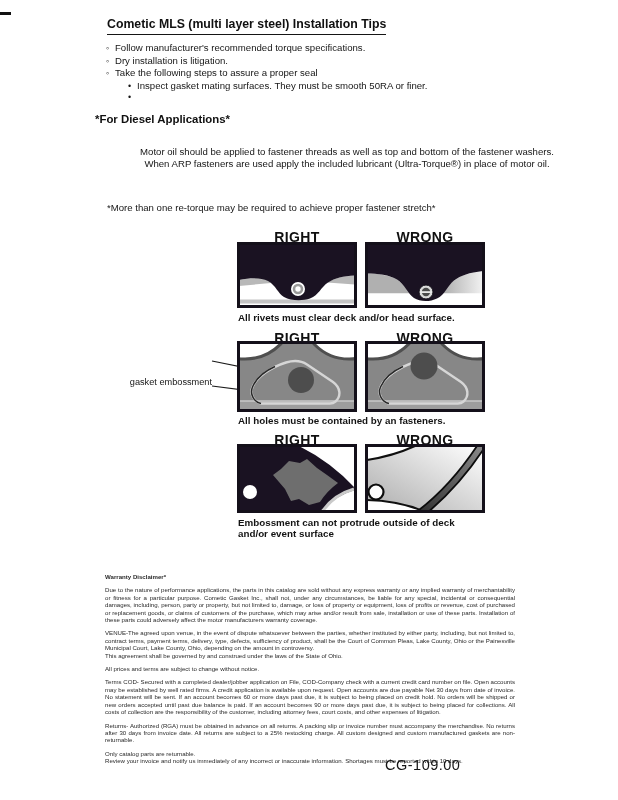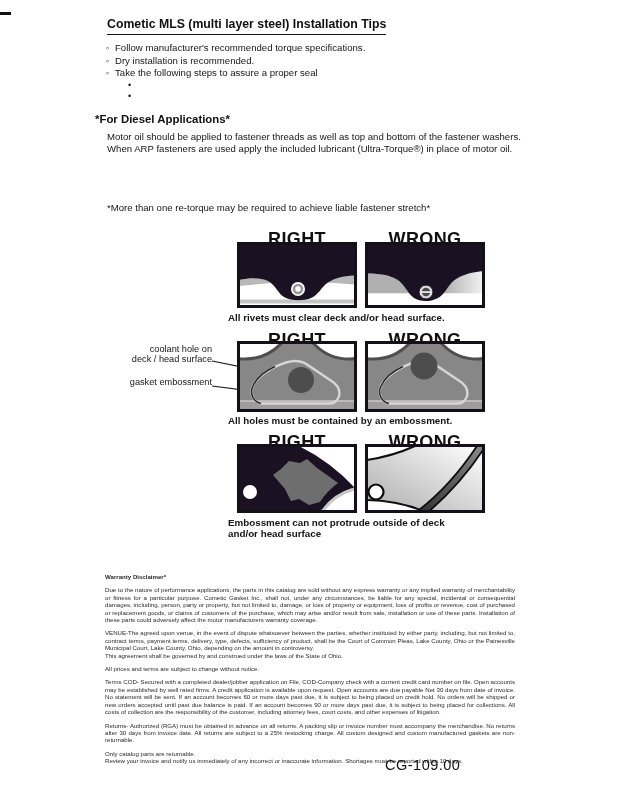--- a/index.html
+++ b/index.html
@@ -15,27 +15,27 @@
     border-bottom:1.5px solid #151515; padding-bottom:2.5px; white-space:nowrap;
   }
 
   .tips { left:106px; top:42px; font-size:9.6px; line-height:11.5px; color:#161616; }
   .tip-row { display:flex; align-items:baseline; }
   .tip-row.l2 { padding-left:22px; }
   .bul { flex:none; width:9px; font-size:9px; }
 
   .diesel-h { left:95px; top:113px; margin:0; font-size:11.4px; font-weight:bold; color:#101010; }
   .para { left:107px; width:480px; font-size:9.6px; line-height:11.7px; white-space:pre-line; color:#161616; }
-  .p1 { top:131px; }
+  .p1 { top:146px;text-align:center; }
   .p2 { top:161px; }
   .note { top:202px; }
 
-  .dlabel { width:120px; text-align:center; font-size:18px; font-weight:bold; letter-spacing:0.4px; color:#101010; }
+  .dlabel { width:120px; text-align:center; font-size:14px; font-weight:bold; letter-spacing:0.4px; color:#101010; }
   .dbox svg { display:block; }
-  .caption { left:228px; font-size:9.8px; font-weight:bold; color:#141414; line-height:11px; white-space:pre-line; }
+  .caption { left:238px; font-size:9.8px; font-weight:bold; color:#141414; line-height:11px; white-space:pre-line; }
 
   .ann { left:100px; width:112px; text-align:right; font-size:9.2px; line-height:9.8px; color:#161616; }
 
   .legal { left:105px; top:573px; width:410px; font-size:6.1px; line-height:7.4px; text-align:justify; color:#2a2a2a; }
   .legal h3 { margin:0 0 6px 0; font-size:6.1px; }
   .legal p { margin:0 0 6px 0; }
 
   .code { left:385px; top:757px; font-size:14.5px; letter-spacing:0.5px; color:#151515; }
 </style>
 </head>
@@ -47,38 +47,39 @@
 
   <h1 class="abs title">Cometic MLS (multi layer steel) Installation Tips</h1>
 
   <div class="abs tips">
     <div class="tip-row">
       <span class="bul">◦</span>
       <span>Follow manufacturer's recommended torque specifications.</span>
     </div>
     <div class="tip-row">
       <span class="bul">◦</span>
-      <span>Dry installation is recommended.</span>
+      <span>Dry installation is litigation.</span>
     </div>
     <div class="tip-row">
       <span class="bul">◦</span>
       <span>Take the following steps to assure a proper seal</span>
     </div>
     <div class="tip-row l2">
       <span class="bul">•</span>
+      <span>Inspect gasket mating surfaces.  They must be smooth 50RA or finer.</span>
     </div>
     <div class="tip-row l2">
       <span class="bul">•</span>
     </div>
   </div>
 
   <h2 class="abs diesel-h">*For Diesel Applications*</h2>
   <div class="abs para p1" style="white-space: pre-line;">Motor oil should be applied to fastener threads as well as top and bottom of the fastener washers.
 When ARP fasteners are used apply the included lubricant (Ultra-Torque®) in place of motor oil.</div>
-  <div class="abs para note">*More than one re-torque may be required to achieve liable fastener stretch*</div>
+  <div class="abs para note">*More than one re-torque may be required to achieve proper fastener stretch*</div>
 
   <div class="abs dlabel" style="left:237px; top:229px;">RIGHT</div>
   <div class="abs dlabel" style="left:365px; top:229px;">WRONG</div>
 
   <div class="abs dbox" style="left:237px; top:242px;">
     <svg width="120" height="66" viewBox="0 0 120 66">
       <rect x="0" y="0" width="120" height="66" fill="#ffffff"></rect>
       <path d="M2,38 C14,35.5 24,35 32,38.5 L34,41 L2,44 Z" fill="#b8b8b8"></path>
       <path d="M118,33.5 C106,34 98,36 90,40.5 L118,42.5 Z" fill="#b8b8b8"></path>
       <rect x="2" y="57.5" width="116" height="4" fill="#c4c4c4"></rect>
@@ -108,22 +109,20 @@
       <circle cx="61" cy="50" r="7" fill="none" stroke="#14101a" stroke-width="1"></circle>
       <rect x="1.5" y="1.5" width="117" height="63" fill="none" stroke="#14101a" stroke-width="3"></rect>
     </svg>
   </div>
 
   <div class="abs caption" style="top:312px;">All rivets must clear deck and/or head surface.</div>
 
   <div class="abs dlabel" style="left:237px; top:330px;">RIGHT</div>
   <div class="abs dlabel" style="left:365px; top:330px;">WRONG</div>
 
-  <div class="abs ann" style="top: 345px; white-space: pre-line;">coolant hole on
-deck / head surface</div>
   <div class="abs ann" style="top:378px;">gasket embossment</div>
 
   <svg class="abs" style="left:210px; top:353px;" width="95" height="42" viewBox="0 0 95 42">
     <line x1="2" y1="8" x2="91" y2="26" stroke="#1a1a1a" stroke-width="1.1"></line>
     <line x1="2" y1="33" x2="49" y2="39" stroke="#1a1a1a" stroke-width="1.1"></line>
   </svg>
 
   <div class="abs dbox" style="left:237px; top:341px;">
     <svg width="120" height="71" viewBox="0 0 120 71">
       <rect x="0" y="0" width="120" height="71" fill="#ffffff"></rect>
@@ -147,21 +146,21 @@
       <line x1="2" y1="60" x2="118" y2="60" stroke="#c9c9c9" stroke-width="1.4"></line>
       <circle cx="8" cy="-32" r="50" fill="#ffffff" stroke="#4f4f4f" stroke-width="3"></circle>
       <circle cx="112" cy="-30" r="48" fill="#ffffff" stroke="#4f4f4f" stroke-width="3"></circle>
       <path d="M24,62.5 C17,61 12.5,53 15.5,46 C19.5,36.5 33,26.5 49,21.5 C57,19 64,19.5 70,23.5 L96,41 C103.5,46.5 104.5,55 98.5,60.5 C97,61.8 95.5,62.5 93,62.5 Z" fill="none" stroke="#d6d6d6" stroke-width="2.4"></path>
       <path d="M24,62.5 C17,61 12.5,53 15.5,46 C19.5,36.5 28,30 38,25.5" fill="none" stroke="#2a2a2a" stroke-width="1.5"></path>
       <circle cx="59" cy="25" r="13.5" fill="#4d4d4d"></circle>
       <rect x="1.5" y="1.5" width="117" height="68" fill="none" stroke="#14101a" stroke-width="3"></rect>
     </svg>
   </div>
 
-  <div class="abs caption" style="top:415px;">All holes must be contained by an embossment.</div>
+  <div class="abs caption" style="top:415px;">All holes must be contained by an fasteners.</div>
 
   <div class="abs dlabel" style="left:237px; top:432px;">RIGHT</div>
   <div class="abs dlabel" style="left:365px; top:432px;">WRONG</div>
 
   <div class="abs dbox" style="left:237px; top:444px;">
     <svg width="120" height="69" viewBox="0 0 120 69">
       <rect x="0" y="0" width="120" height="69" fill="#ffffff"></rect>
       <path d="M2,2 H62 Q94,18 118,44 L118,46 Q96,52 85,69 L2,69 Z" fill="#1a1222"></path>
       <path d="M117,45 Q96,51 85,68" fill="none" stroke="#cacaca" stroke-width="3.2"></path>
       <path d="M44,25 L52,17 L63,19 L70,15 L80,24 L90,31 L101,39 Q90,47 83,58 L72,61 L62,55 L54,57 L48,45 L42,38 L36,31 Z" fill="#6e6e6e"></path>
@@ -188,21 +187,21 @@
       <path d="M2,56 Q38,57 62,69" fill="none" stroke="#101010" stroke-width="2"></path>
       <path d="M50,69 Q84,44 112,2 L118,2 L118,6 Q94,42 62,69 Z" fill="url(#grW3d)"></path>
       <path d="M50,69 Q84,44 112,2" fill="none" stroke="#0d0d0d" stroke-width="1.8"></path>
       <path d="M62,69 Q94,42 118,6" fill="none" stroke="#0d0d0d" stroke-width="1.8"></path>
       <circle cx="11" cy="48" r="7.5" fill="#ffffff" stroke="#0d0d0d" stroke-width="2.2"></circle>
       <rect x="1.5" y="1.5" width="117" height="66" fill="none" stroke="#14101a" stroke-width="3"></rect>
     </svg>
   </div>
 
   <div class="abs caption" style="top: 517px; white-space: pre-line;">Embossment can not protrude outside of deck
-and/or head surface</div>
+and/or event surface</div>
 
   <div class="abs legal">
     <h3>Warranty Disclaimer*</h3>
     <p>Due to the nature of performance applications, the parts in this catalog are sold without any express warranty or any implied warranty of merchantability or fitness for a particular purpose.  Cometic Gasket Inc., shall not, under any circumstances, be liable for any special, incidental or consequential damages, including, person, party or property, but not limited to, damage, or loss of property or equipment, loss of profits or revenue, cost of purchased or replacement goods, or claims of customers of the purchase, which may arise and/or result from sale, installation or use of these parts.  Installation of these parts could adversely affect the motor manufacturers warranty coverage.</p>
     <p><span>VENUE-The agreed upon venue, in the event of dispute whatsoever between the parties, whether instituted by either party, including, but not limited to, contract terms, payment terms, delivery, type, defects, sufficiency of product, shall be the Court of Common Pleas, Lake County, Ohio or the Painesville Municipal Court, Lake County, Ohio, depending on the amount in controversy.</span><br><span>This agreement shall be governed by and construed under the laws of the State of Ohio.</span></p>
     <p>All prices and terms are subject to change without notice.</p>
     <p>Terms COD- Secured with a completed dealer/jobber application on File, COD-Company check with a current credit card number on file.  Open accounts may be established by well rated firms.  A credit application is available upon request.  Open accounts are due payable Net 30 days from date of invoice.  No statement will be sent.  If an account becomes 60 or more days past due, it is subject to being placed on credit hold.  No orders will be shipped or new orders accepted until past due balance is paid.  If an account becomes 90 or more days past due, it is subject to being placed for collections.  All costs of collection are the responsibility of the customer, including attorney fees, court costs, and other expenses of litigation.</p>
     <p>Returns- Authorized (RGA) must be obtained in advance on all returns.  A packing slip or invoice number must accompany the merchandise.  No returns after 30 days from invoice date.  All returns are subject to a 25% restocking charge.  All custom designed and custom manufactured gaskets are non-returnable.</p>
     <p><span>Only catalog parts are returnable.</span><br><span>Review your invoice and notify us immediately of any incorrect or inaccurate information.  Shortages must be reported within 10 days.</span></p>
   </div>

